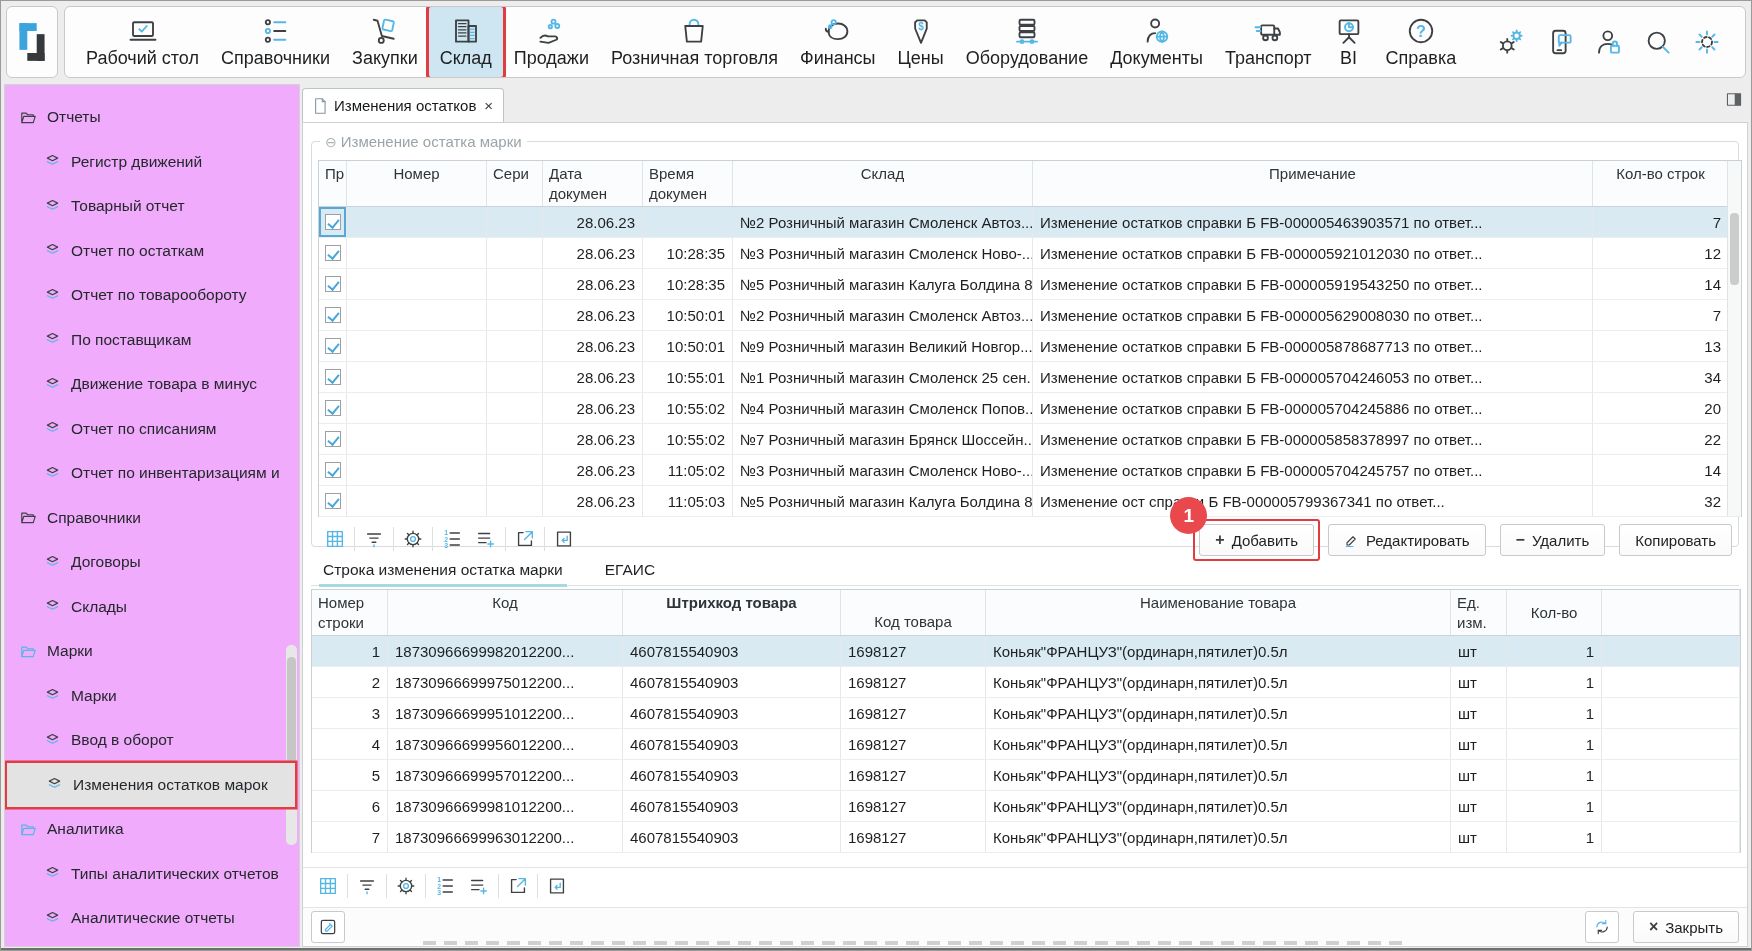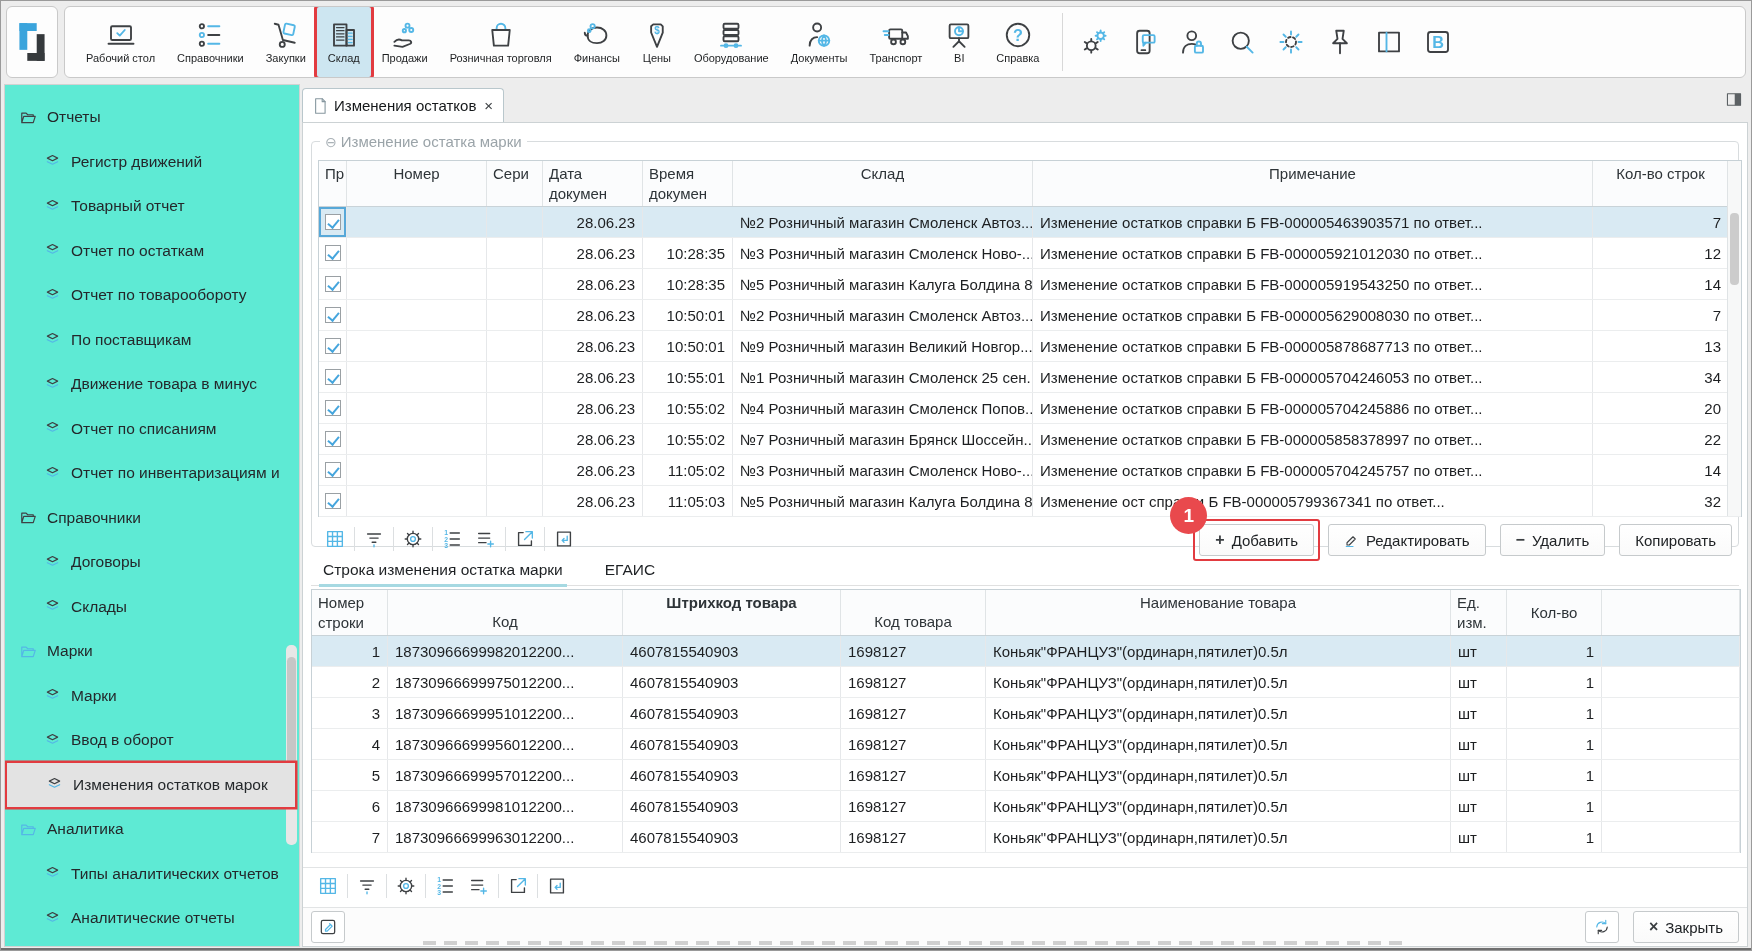--- a/index.html
+++ b/index.html
@@ -12,34 +12,34 @@
   .frame{position:relative;width:1752px;height:951px;background:#ededed;
          box-shadow:inset 0 0 0 1px #9a9a9a, inset 0 -3px 0 #6f6f6f;overflow:hidden}
 
   
   .logo-card{position:absolute;left:6px;top:6px;width:52px;height:72px;background:#fdfdfd;
              border:1px solid #c9c9c9;border-radius:6px;display:flex;align-items:center;justify-content:center}
   .topbar{position:absolute;left:64px;top:6px;right:6px;height:72px;background:#fdfdfd;
           border:1px solid #c9c9c9;border-radius:6px;display:flex;align-items:stretch;padding:0 10px;overflow:hidden}
   .nav-item{display:flex;flex-direction:column;align-items:center;justify-content:center;gap:2px;
             padding:3px 11px;cursor:pointer;border-radius:2px}
-  .nav-item .lbl{font-size:11px;color:var(--txt);white-space:nowrap}
+  .nav-item .lbl{font-size:18px;color:var(--txt);white-space:nowrap}
   .nav-item.active{background:#cde6f1;box-shadow:0 0 0 3px var(--red)}
   .vsep{width:1px;background:#d8d8d8;margin:6px 12px;align-self:stretch}
   .right-icons{display:flex;align-items:center;gap:17px;margin-left:4px}
   .tool-ic{width:32px;height:32px;display:flex;align-items:center;justify-content:center;cursor:pointer}
 
   .ic{display:inline-flex;align-items:center;justify-content:center}
   .ic svg{fill:none;stroke:var(--dark);stroke-width:1.5;stroke-linecap:round;stroke-linejoin:round}
   .ic svg .b{stroke:var(--blue)}
   .ic svg text{stroke:none;fill:var(--dark);font-family:"Liberation Sans",sans-serif;font-weight:bold}
   .ic svg text.bt{fill:var(--blue)}
 
   
-  .sidebar{position:absolute;left:4px;top:84px;width:296px;bottom:4px;background:#5eead4;
+  .sidebar{position:absolute;left:4px;top:84px;width:296px;bottom:4px;background:#f0abfc;
            border:1px solid #d2d2d2;overflow:hidden;padding-top:10px}
   .tree-row{height:44.5px;display:flex;align-items:center;gap:9px;font-size:15.5px;color:#24282b;
             white-space:nowrap;overflow:hidden;cursor:pointer}
   .tree-folder{padding-left:14px}
   .tree-item{padding-left:38px}
   .tree-item.selected{background:#e3e3e3;box-shadow:0 0 0 2.5px var(--red);position:relative;z-index:2;margin:0 4px 0 2px}
   .sb-scroll{position:absolute;right:2px;top:560px;width:11px;height:200px;background:#e7e7e7;border-radius:5px}
   .sb-thumb{position:absolute;left:1px;right:1px;top:12px;height:120px;background:#c6c6c6;border-radius:5px}
 
   
@@ -941,21 +941,21 @@
         <div class="ltab">
           <span>ЕГАИС</span>
         </div>
       </div>
 
       <div class="tbl" id="lower-table" style="left:8px;top:466px;width:1430px;height:264px">
         <div class="thead" id="lower-head" style="height: 46px;">
             <div class="th" style="width: 76px; align-items: flex-start;">
               <span>Номер строки</span>
             </div>
-            <div class="th c" style="width: 235px; align-items: flex-end;">
+            <div class="th c" style="width: 235px; align-items: flex-start;">
               <span style="width: 100%;">Код</span>
             </div>
             <div class="th c" style="width: 218px; align-items: flex-start; font-weight: bold;">
               <span style="width: 100%;">Штрихкод товара</span>
             </div>
             <div class="th c" style="width: 145px; align-items: flex-end;">
               <span style="width: 100%;">Код товара</span>
             </div>
             <div class="th c" style="width: 465px; align-items: flex-start;">
               <span style="width: 100%;">Наименование товара</span>

